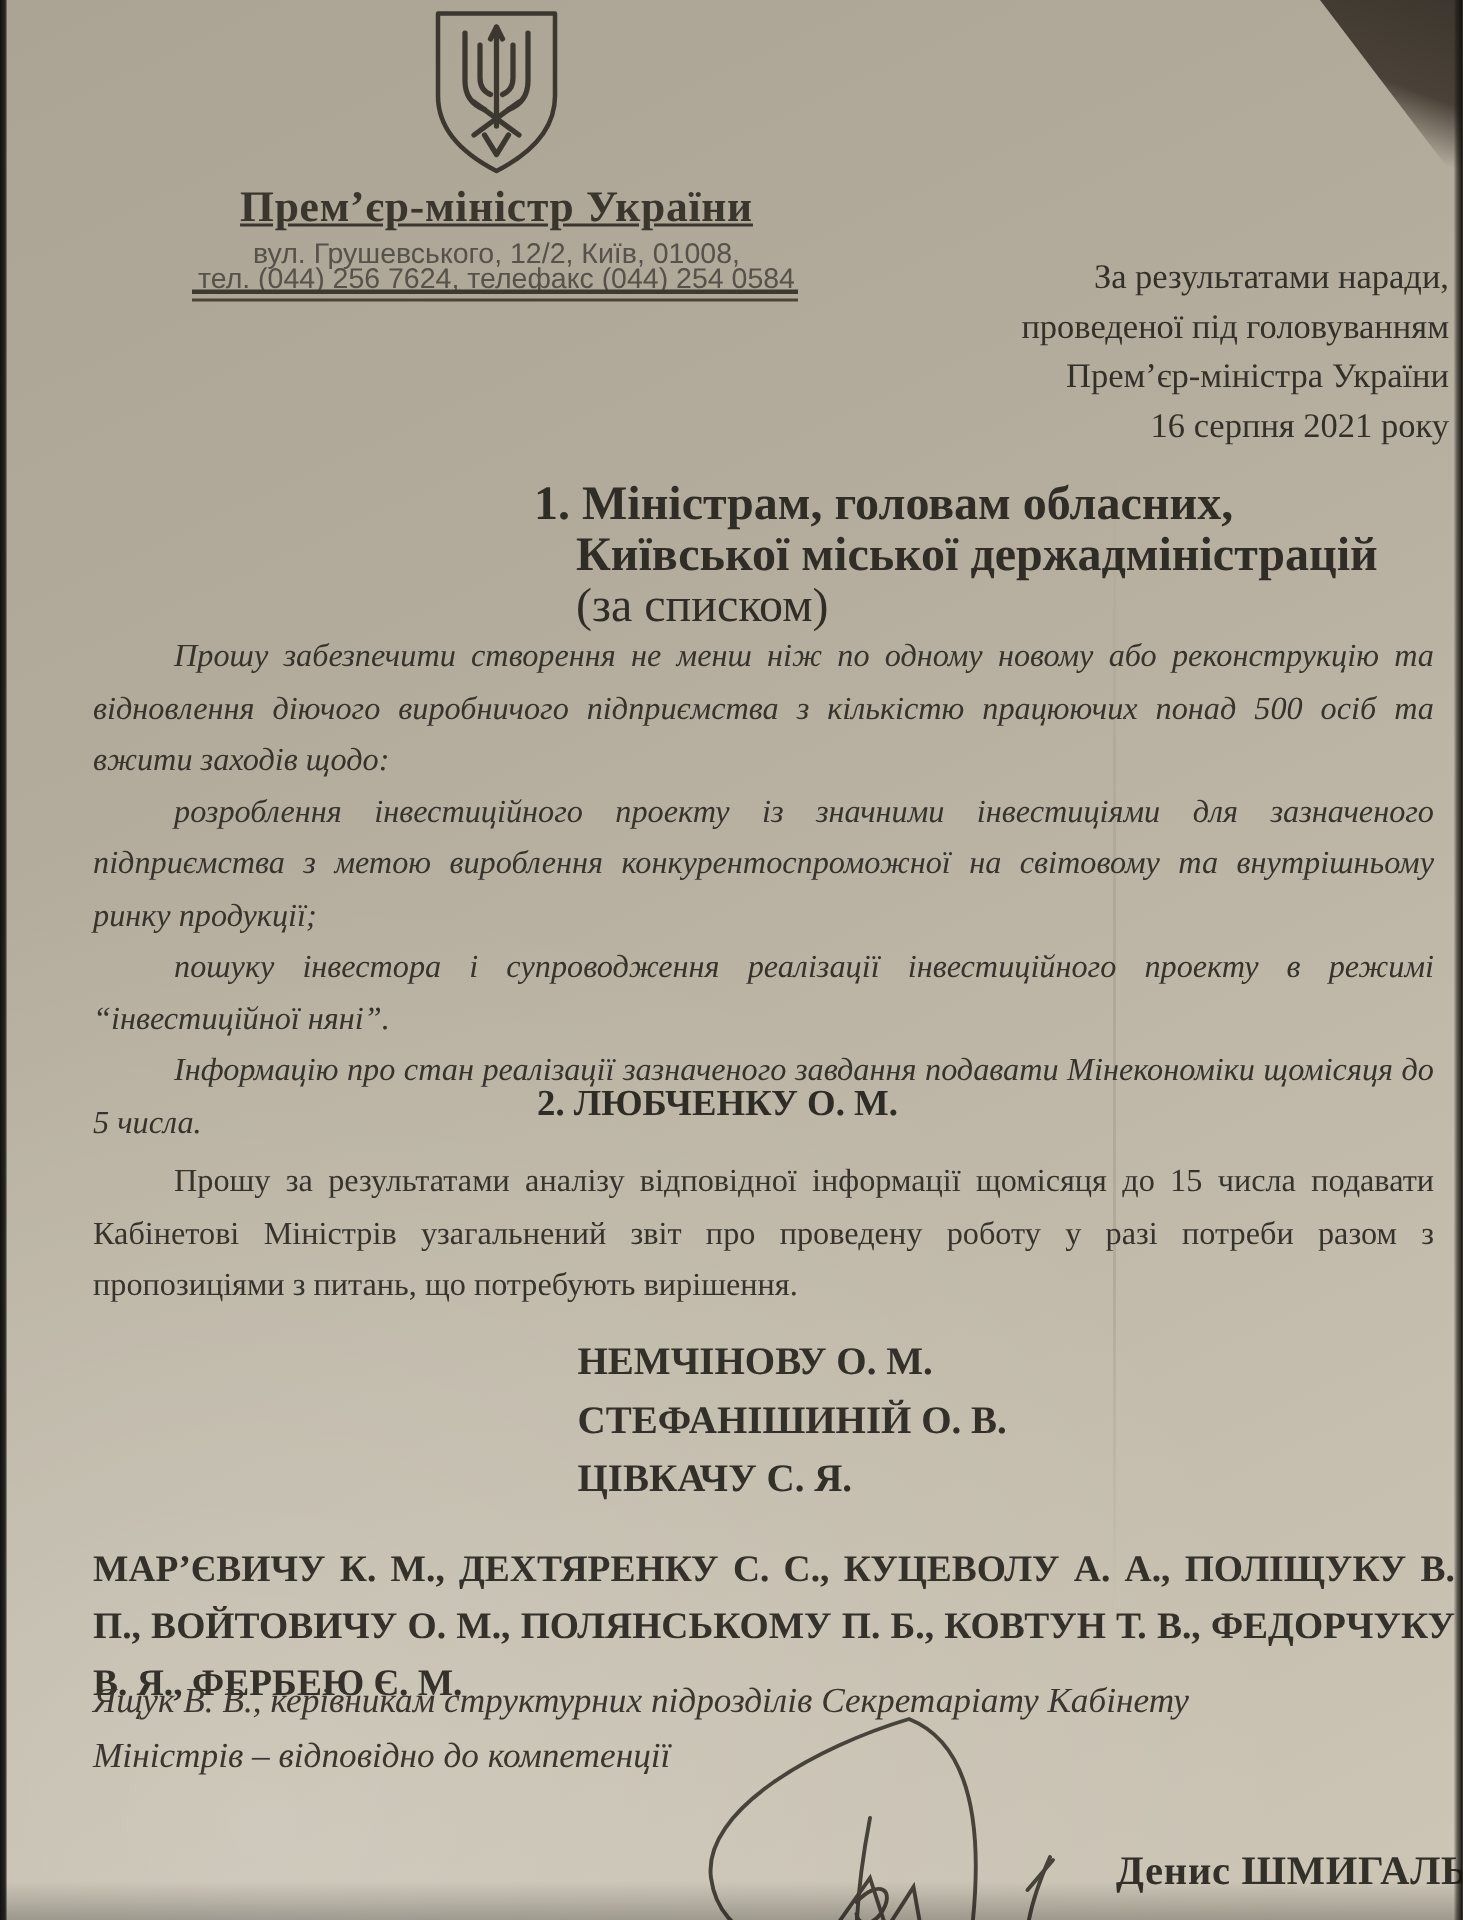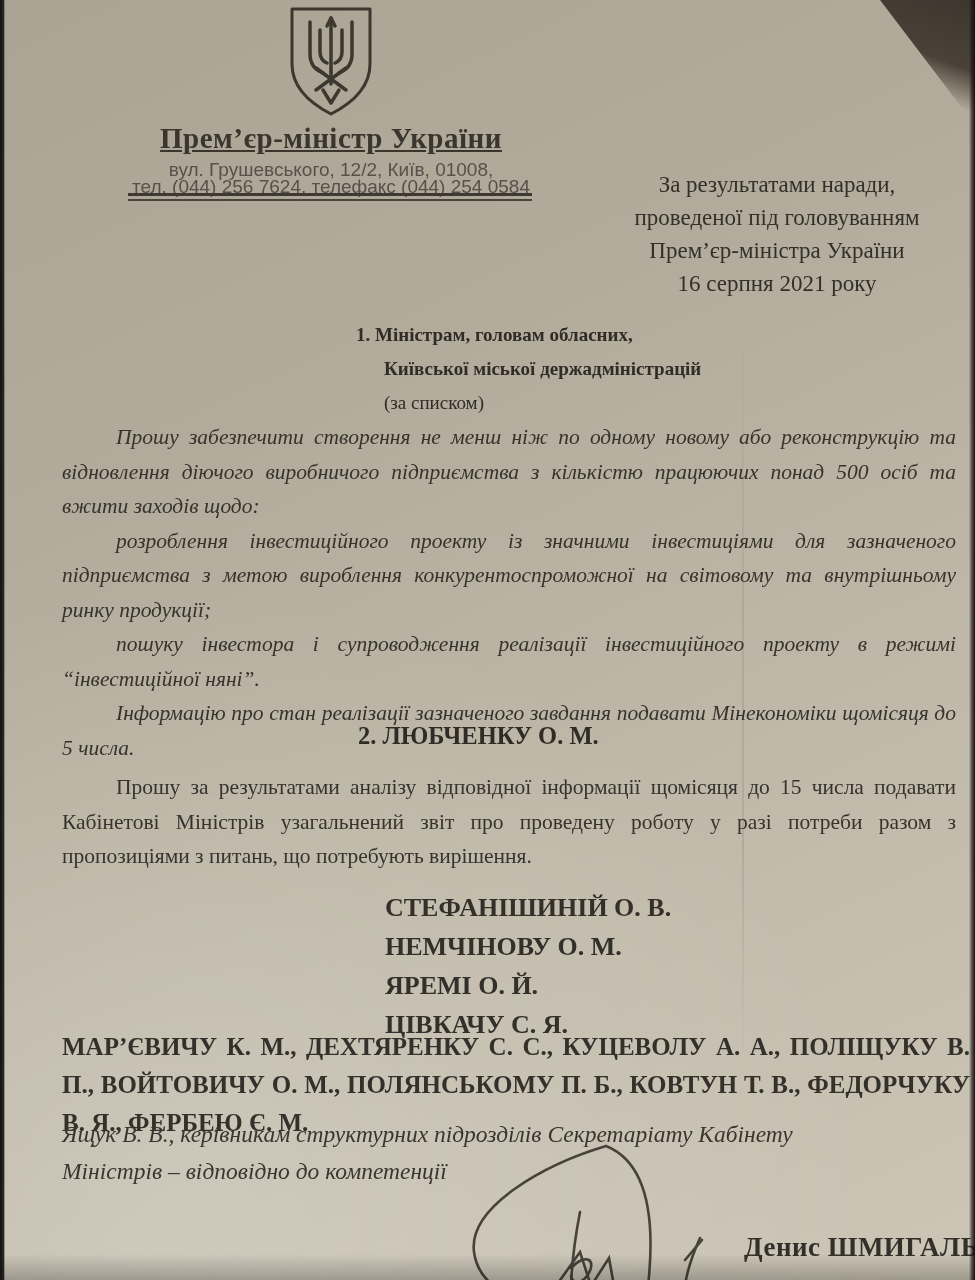--- a/index.html
+++ b/index.html
@@ -27,25 +27,25 @@
   
   .letterhead{position:absolute;left:128px;top:6px;width:406px;text-align:center;}
   .emblem{display:block;margin:0 auto 4px auto;}
   .lh-title{font-weight:bold;font-size:29px;letter-spacing:0.5px;color:#3a362e;text-decoration:underline;}
   .lh-address{font-size:19px;line-height:17px;color:#56514a;margin-top:6px;font-family:"Liberation Sans","DejaVu Sans",sans-serif;}
   .rule{position:absolute;left:128px;top:193px;width:404px;}
   .rule .r1{height:3px;background:#3f3a31;}
   .rule .r2{height:2px;background:#4a443a;margin-top:3px;}
 
   
-  .resolution{position:absolute;left:588px;top:168px;width:378px;text-align:center;
+  .resolution{position:absolute;left:588px;top:168px;width:378px;text-align:right;
     font-size:23px;line-height:33px;color:#33302a;}
 
   
-  .item1-head{position:absolute;left:356px;top:318px;font-size:19px;line-height:34px;color:#302d27;}
+  .item1-head{position:absolute;left:356px;top:318px;font-size:32px;line-height:34px;color:#302d27;}
   .item1-head .b{font-weight:bold;}
   .item1-head .indent{margin-left:28px;}
 
   
   .bodytext{position:absolute;left:62px;top:420px;width:894px;
     font-size:21.5px;line-height:34.5px;text-align:justify;color:#36332d;}
   .bodytext p{margin:0;text-indent:54px;font-style:italic;}
 
   .item2-head{position:absolute;left:358px;top:722px;font-weight:bold;font-size:24.5px;color:#2f2c26;text-align:right;}
 
@@ -116,23 +116,22 @@
     <p>пошуку інвестора і супроводження реалізації інвестиційного проекту в режимі “інвестиційної няні”.</p>
     <p>Інформацію про стан реалізації зазначеного завдання подавати Мінекономіки щомісяця до 5 числа.</p>
   </div>
 
   <div class="item2-head">2. ЛЮБЧЕНКУ О. М.</div>
   <div class="bodytext2">
     <p>Прошу за результатами аналізу відповідної інформації щомісяця до 15 числа подавати Кабінетові Міністрів узагальнений звіт про проведену роботу у разі потреби разом з пропозиціями з питань, що потребують вирішення.</p>
   </div>
 
   <div class="addressees">
+    <div>НЕМЧІНОВУ О. М.</div>
     <div>СТЕФАНІШИНІЙ О. В.</div>
-    <div>НЕМЧІНОВУ О. М.</div>
-    <div>ЯРЕМІ О. Й.</div>
     <div>ЦІВКАЧУ С. Я.</div>
   </div>
 
   <div class="cc-list">МАР’ЄВИЧУ К. М., ДЕХТЯРЕНКУ С. С., КУЦЕВОЛУ А. А., ПОЛІЩУКУ В. П., ВОЙТОВИЧУ О. М., ПОЛЯНСЬКОМУ П. Б., КОВТУН Т. В., ФЕДОРЧУКУ В. Я., ФЕРБЕЮ Є. М.</div>
 
   <div class="competence">Ящук В. В., керівникам структурних підрозділів Секретаріату Кабінету Міністрів – відповідно до компетенції</div>
 
   <svg class="signature-svg" width="335" height="144" viewBox="0 0 335 144" fill="none" stroke="#47423a" stroke-width="2.6" stroke-linecap="round">
     <path d="M220 150 C 228 78 218 26 178 10 C 118 28 40 70 46 116 C 49 138 62 150 80 158"></path>
     <path d="M152 76 C 147 102 144 124 143 150"></path>

